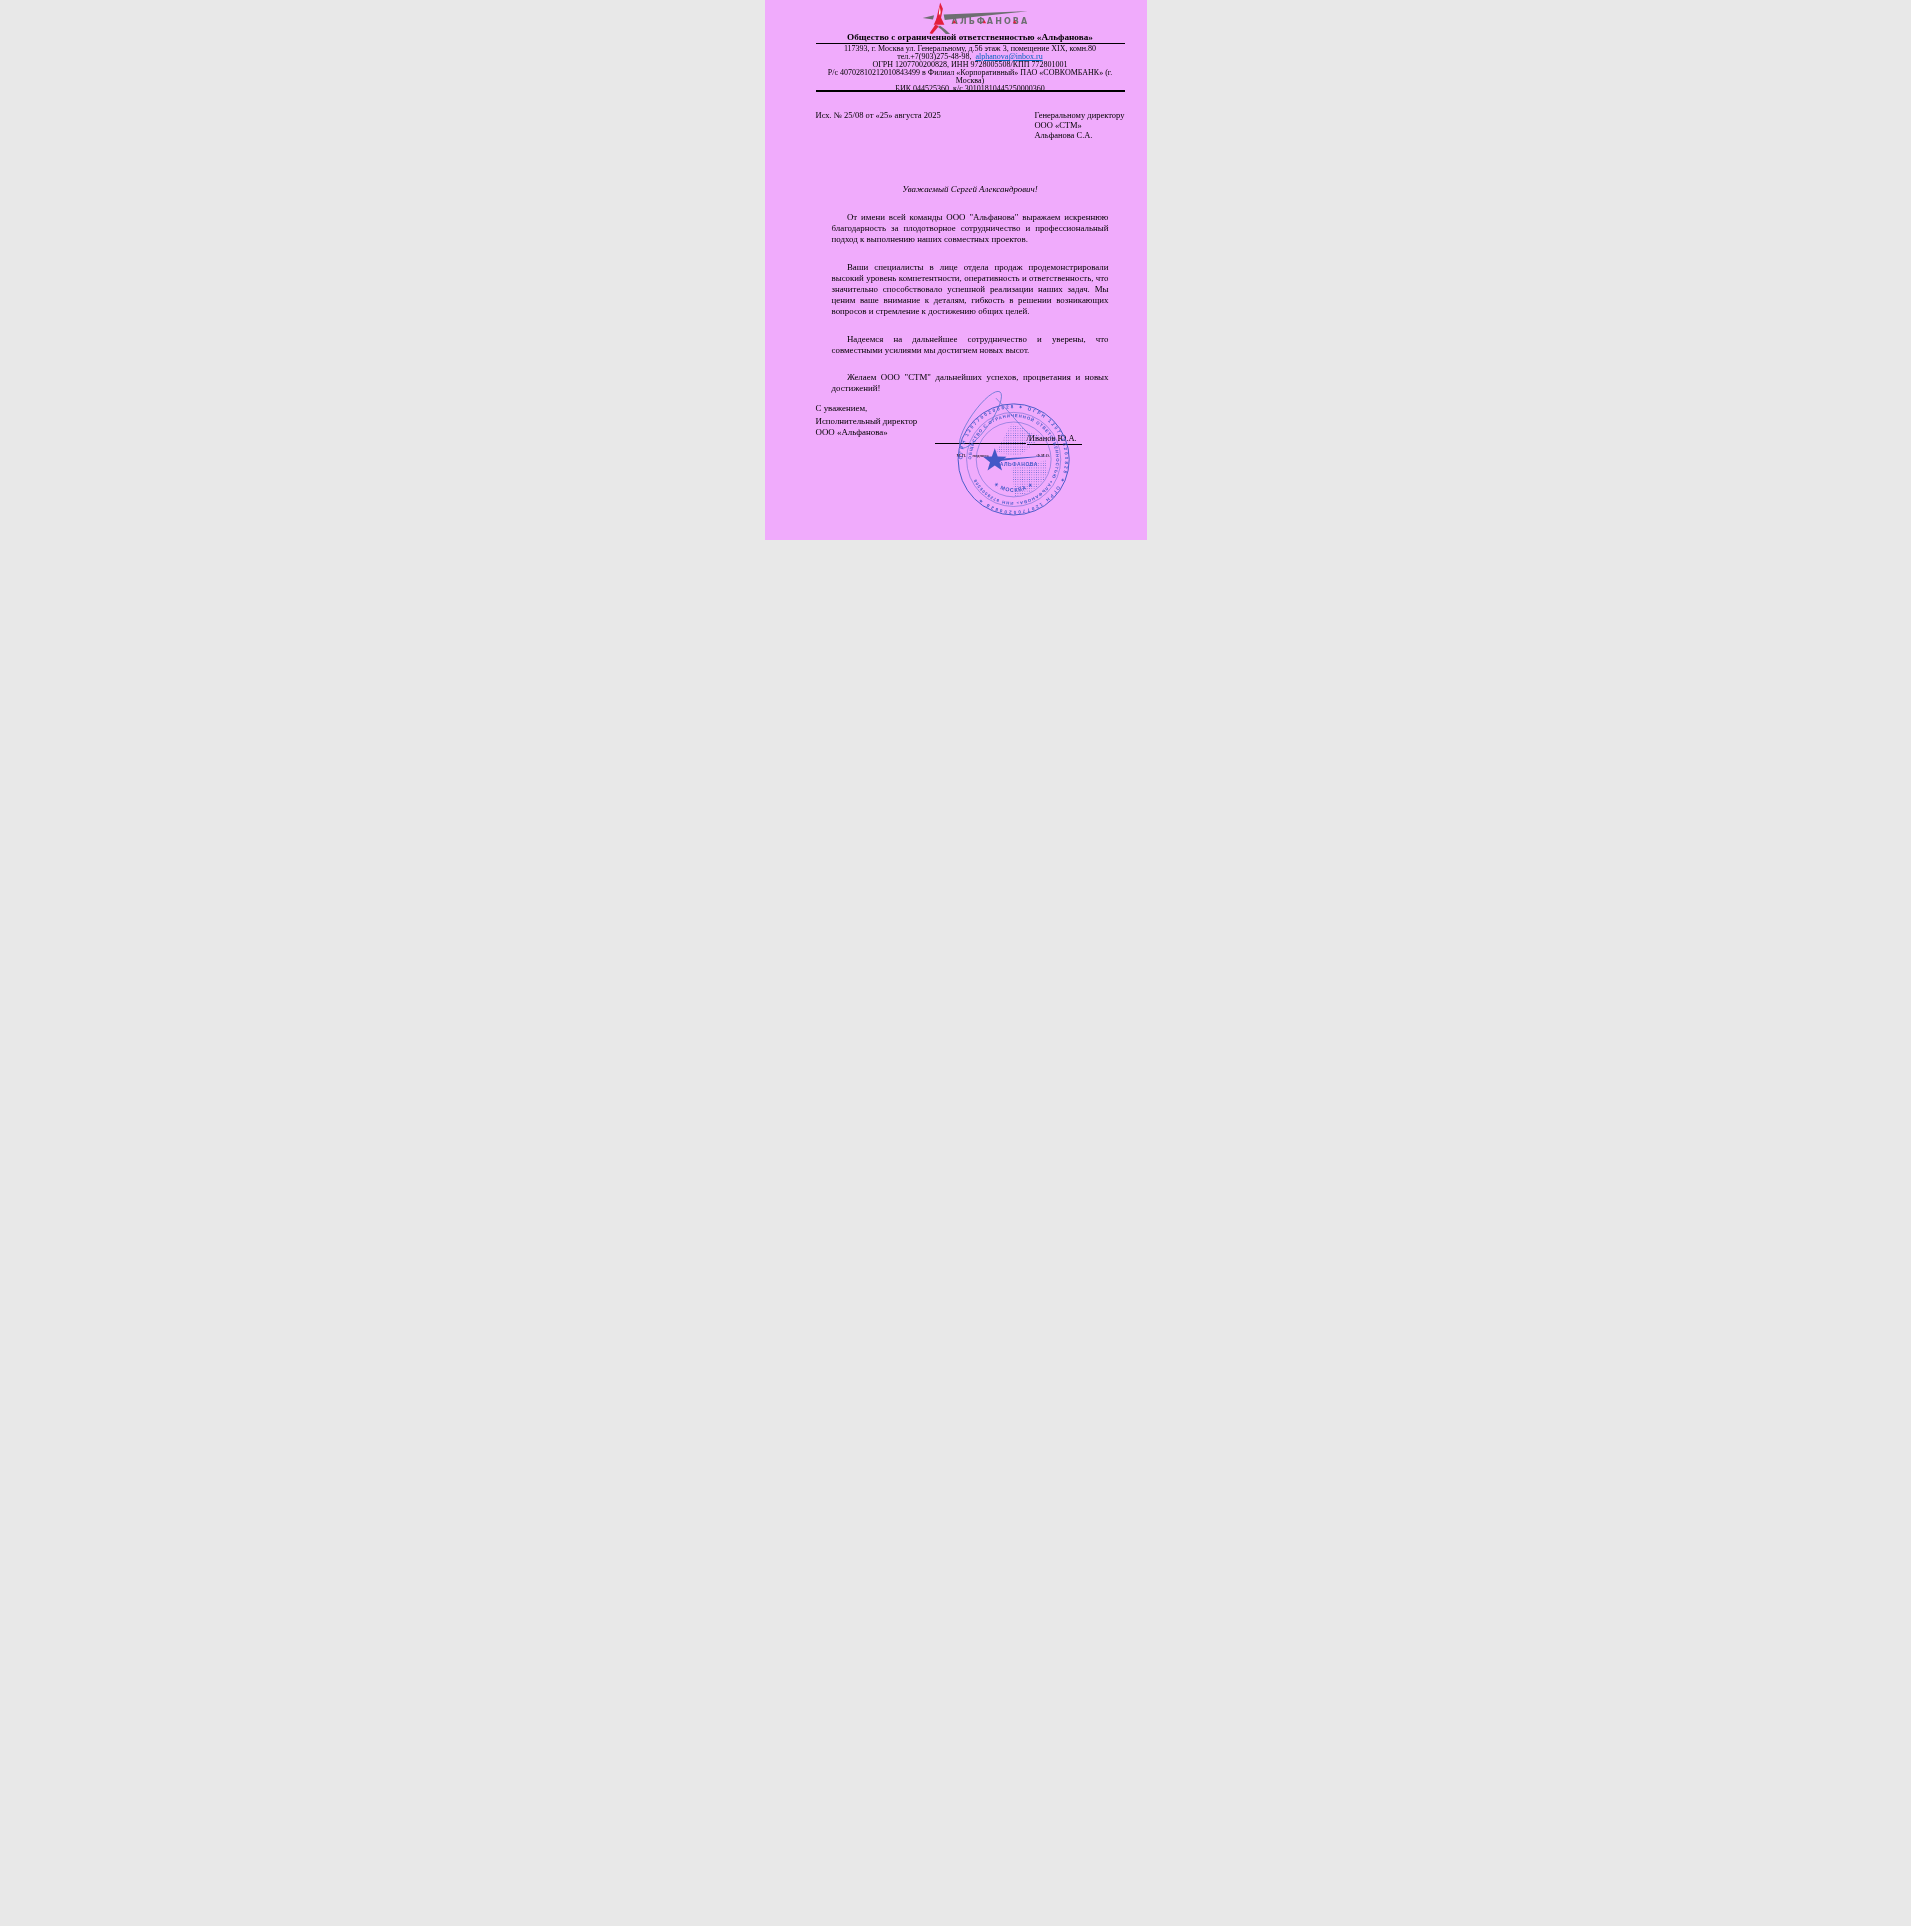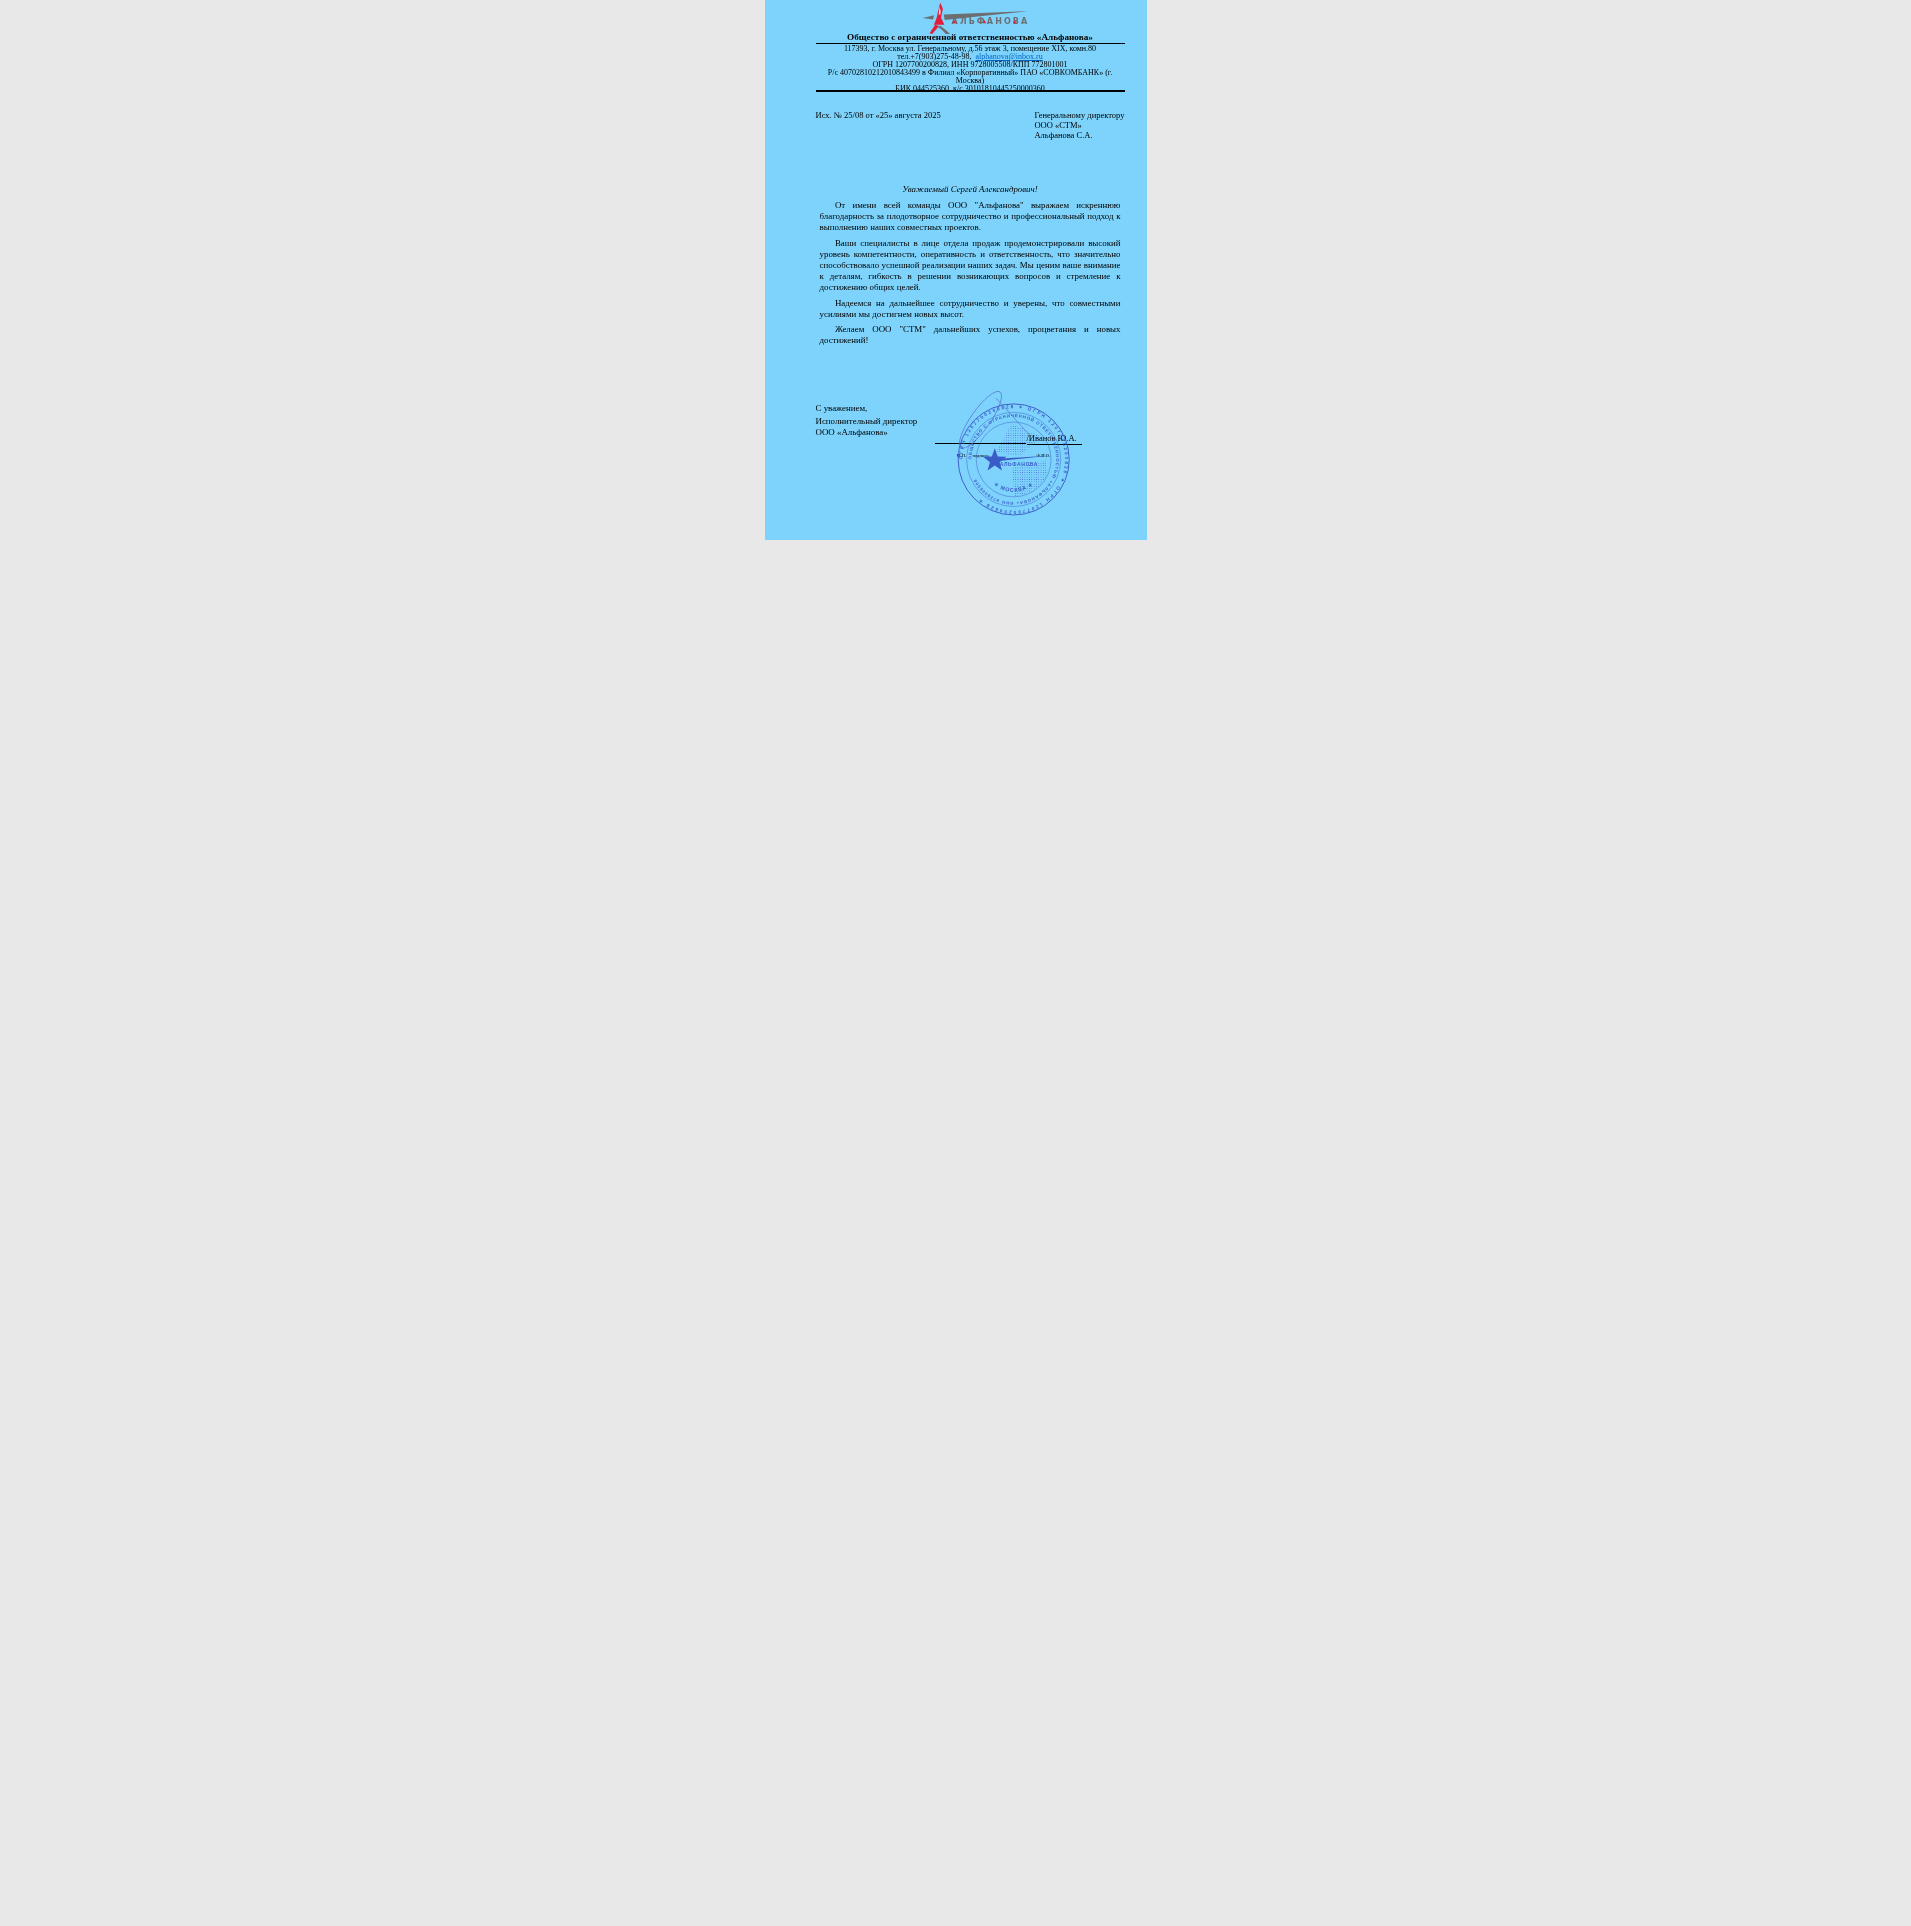--- a/index.html
+++ b/index.html
@@ -1,38 +1,38 @@
 <!DOCTYPE html>
 <html style="font-size:6.2px"><head>
 <meta charset="utf-8">
 <style>
   html,body { margin:0; padding:0; background:#e8e8e8; }
   .page {
     position:relative; width:382px; height:540px; margin:0 auto;
-    background:#7dd3fc; overflow:hidden;
+    background:#f0abfc; overflow:hidden;
     font-family:"Liberation Serif", serif; color:#000;
   }
   .abs { position:absolute; }
   .content-center { left:51px; width:309px; text-align:center; }
 
   .logo-svg { left:157px; top:2.3px; }
 
   .title { top:32px; font-weight:bold; font-size:9.2px; line-height:10px; }
   .rule1 { left:51px; width:309px; top:43px; height:1.2px; background:#000; }
   .addr  { top:45px; font-size:8px; line-height:8px; }
   .addr a { color:#0563c1; text-decoration:underline; }
   .rule2 { left:51px; width:309px; top:90px; height:2.3px; background:#000; }
 
   .refrow { left:51px; width:309px; top:110px; font-size:8.5px; }
   .ref    { position:absolute; left:0; top:0; }
   .recipient { position:absolute; right:0; top:0; text-align:left; line-height:10px; }
 
   .salutation { top:184px; font-size:8.9px;font-style:italic; }
   .body-text { left:51px; width:309px; top:196px; font-size:8.9px; }
-  .body-text p { margin:4px; text-indent:15.4px; text-align:justify; line-height:11.2px; }
+  .body-text p { margin:16px; text-indent:15.4px; text-align:justify; line-height:11.2px; }
 
   .closing   { left:51px; top:403px; font-size:8.9px; }
   .sig-title { left:51px; top:416px; font-size:8.9px; line-height:11.2px; }
 
   .sig-line-a { left:170px; top:443px; width:91px; height:0.8px; background:#000; }
   .sig-name   { left:262px; top:433px; width:55px; font-size:8.5px;
                 border-bottom:1.2px solid #000; padding-bottom:0.8px; }
   .lbl { font-size:4.6px; color:#000; }
   .lbl-mp   { left:192px; top:453px; }
   .lbl-sign { left:208px; top:453px; }

